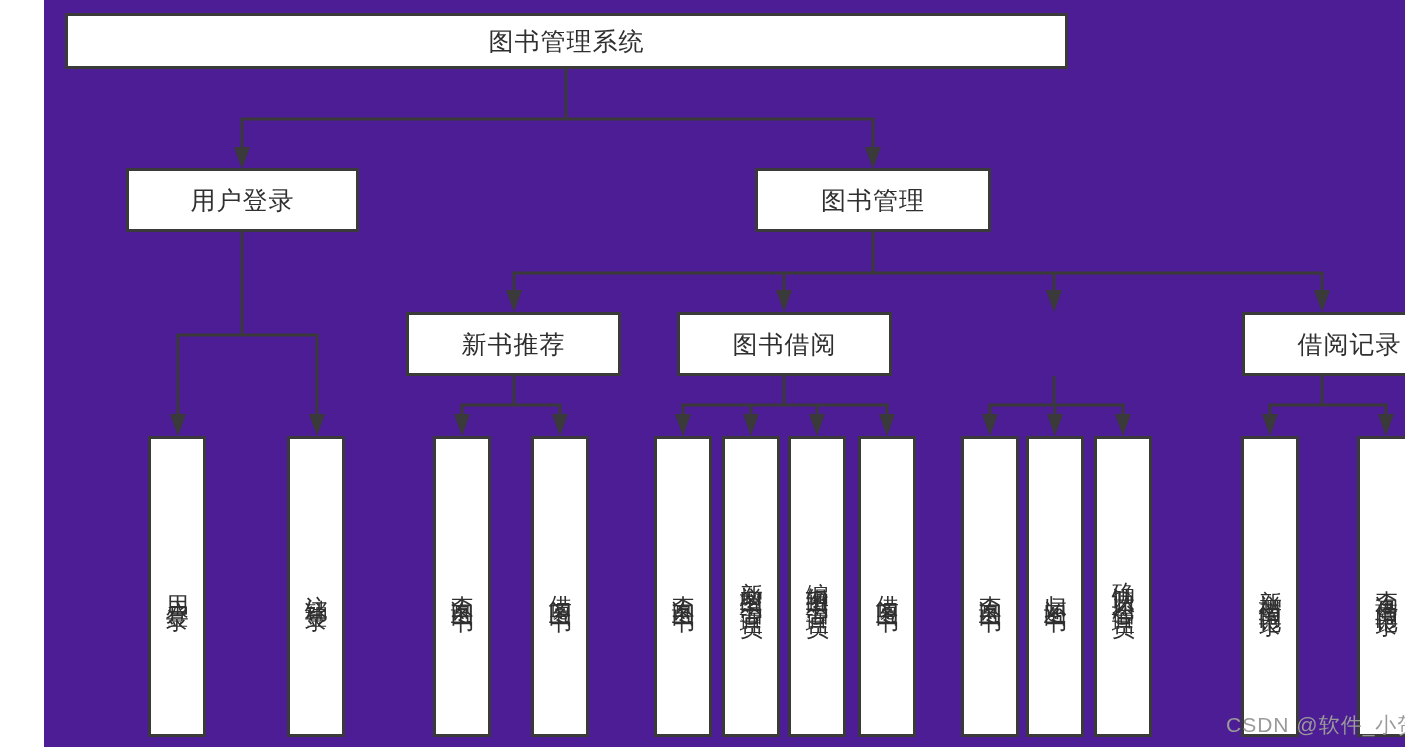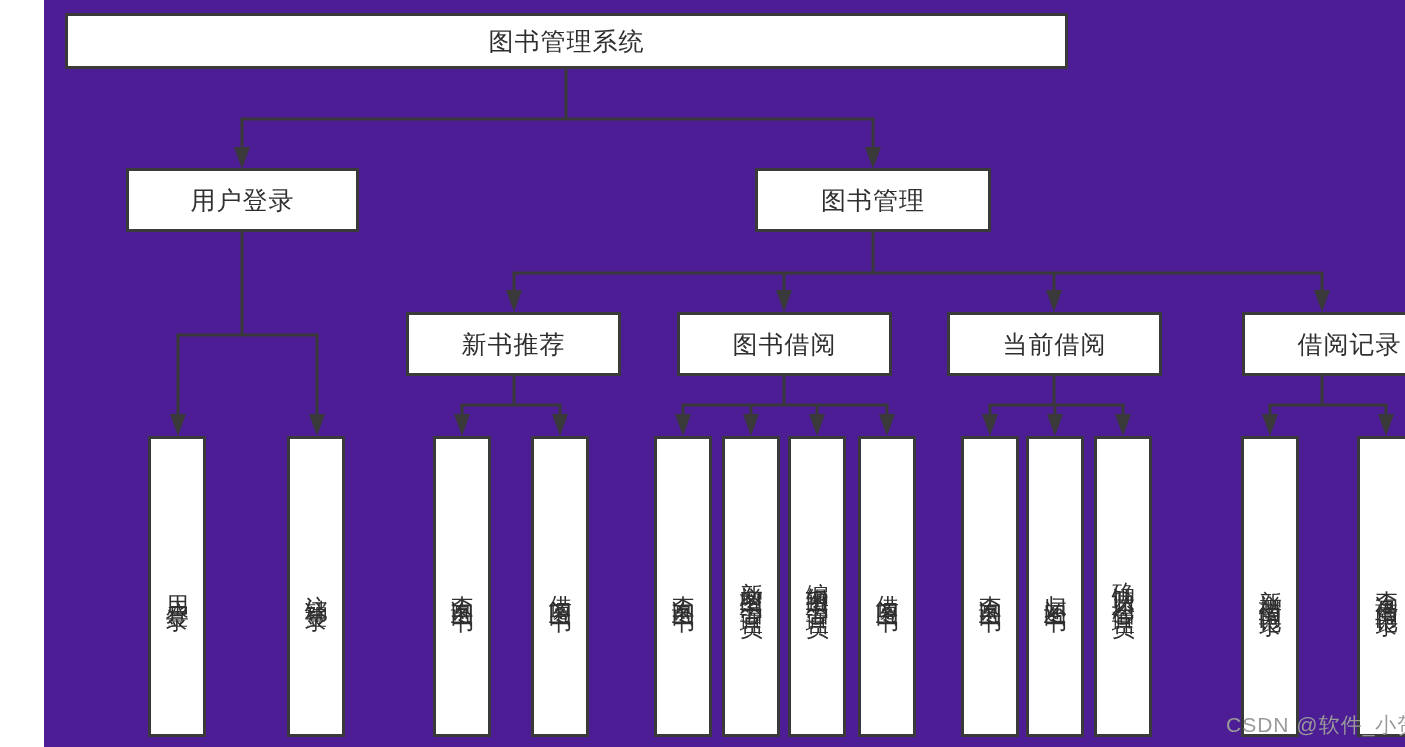--- a/index.html
+++ b/index.html
@@ -138,23 +138,20 @@
   <div class="node lv3 lv3a">
     <span class="h">新书推荐</span>
   </div>
 
   <div class="node lv2b">
     <span class="h">图书管理</span>
   </div>
   <div class="node lv3 lv3b">
     <span class="h">图书借阅</span>
   </div>
-  <div class="node lv3 lv3c">
-    <span class="h">当前借阅</span>
-  </div>
   <div class="node lv3 lv3d">
     <span class="h">借阅记录</span>
   </div>
 
   <div class="node leaf a1">
     <span class="v">用户登录</span>
   </div>
   <div class="node leaf a2">
     <span class="v">注销登录</span>
   </div>

